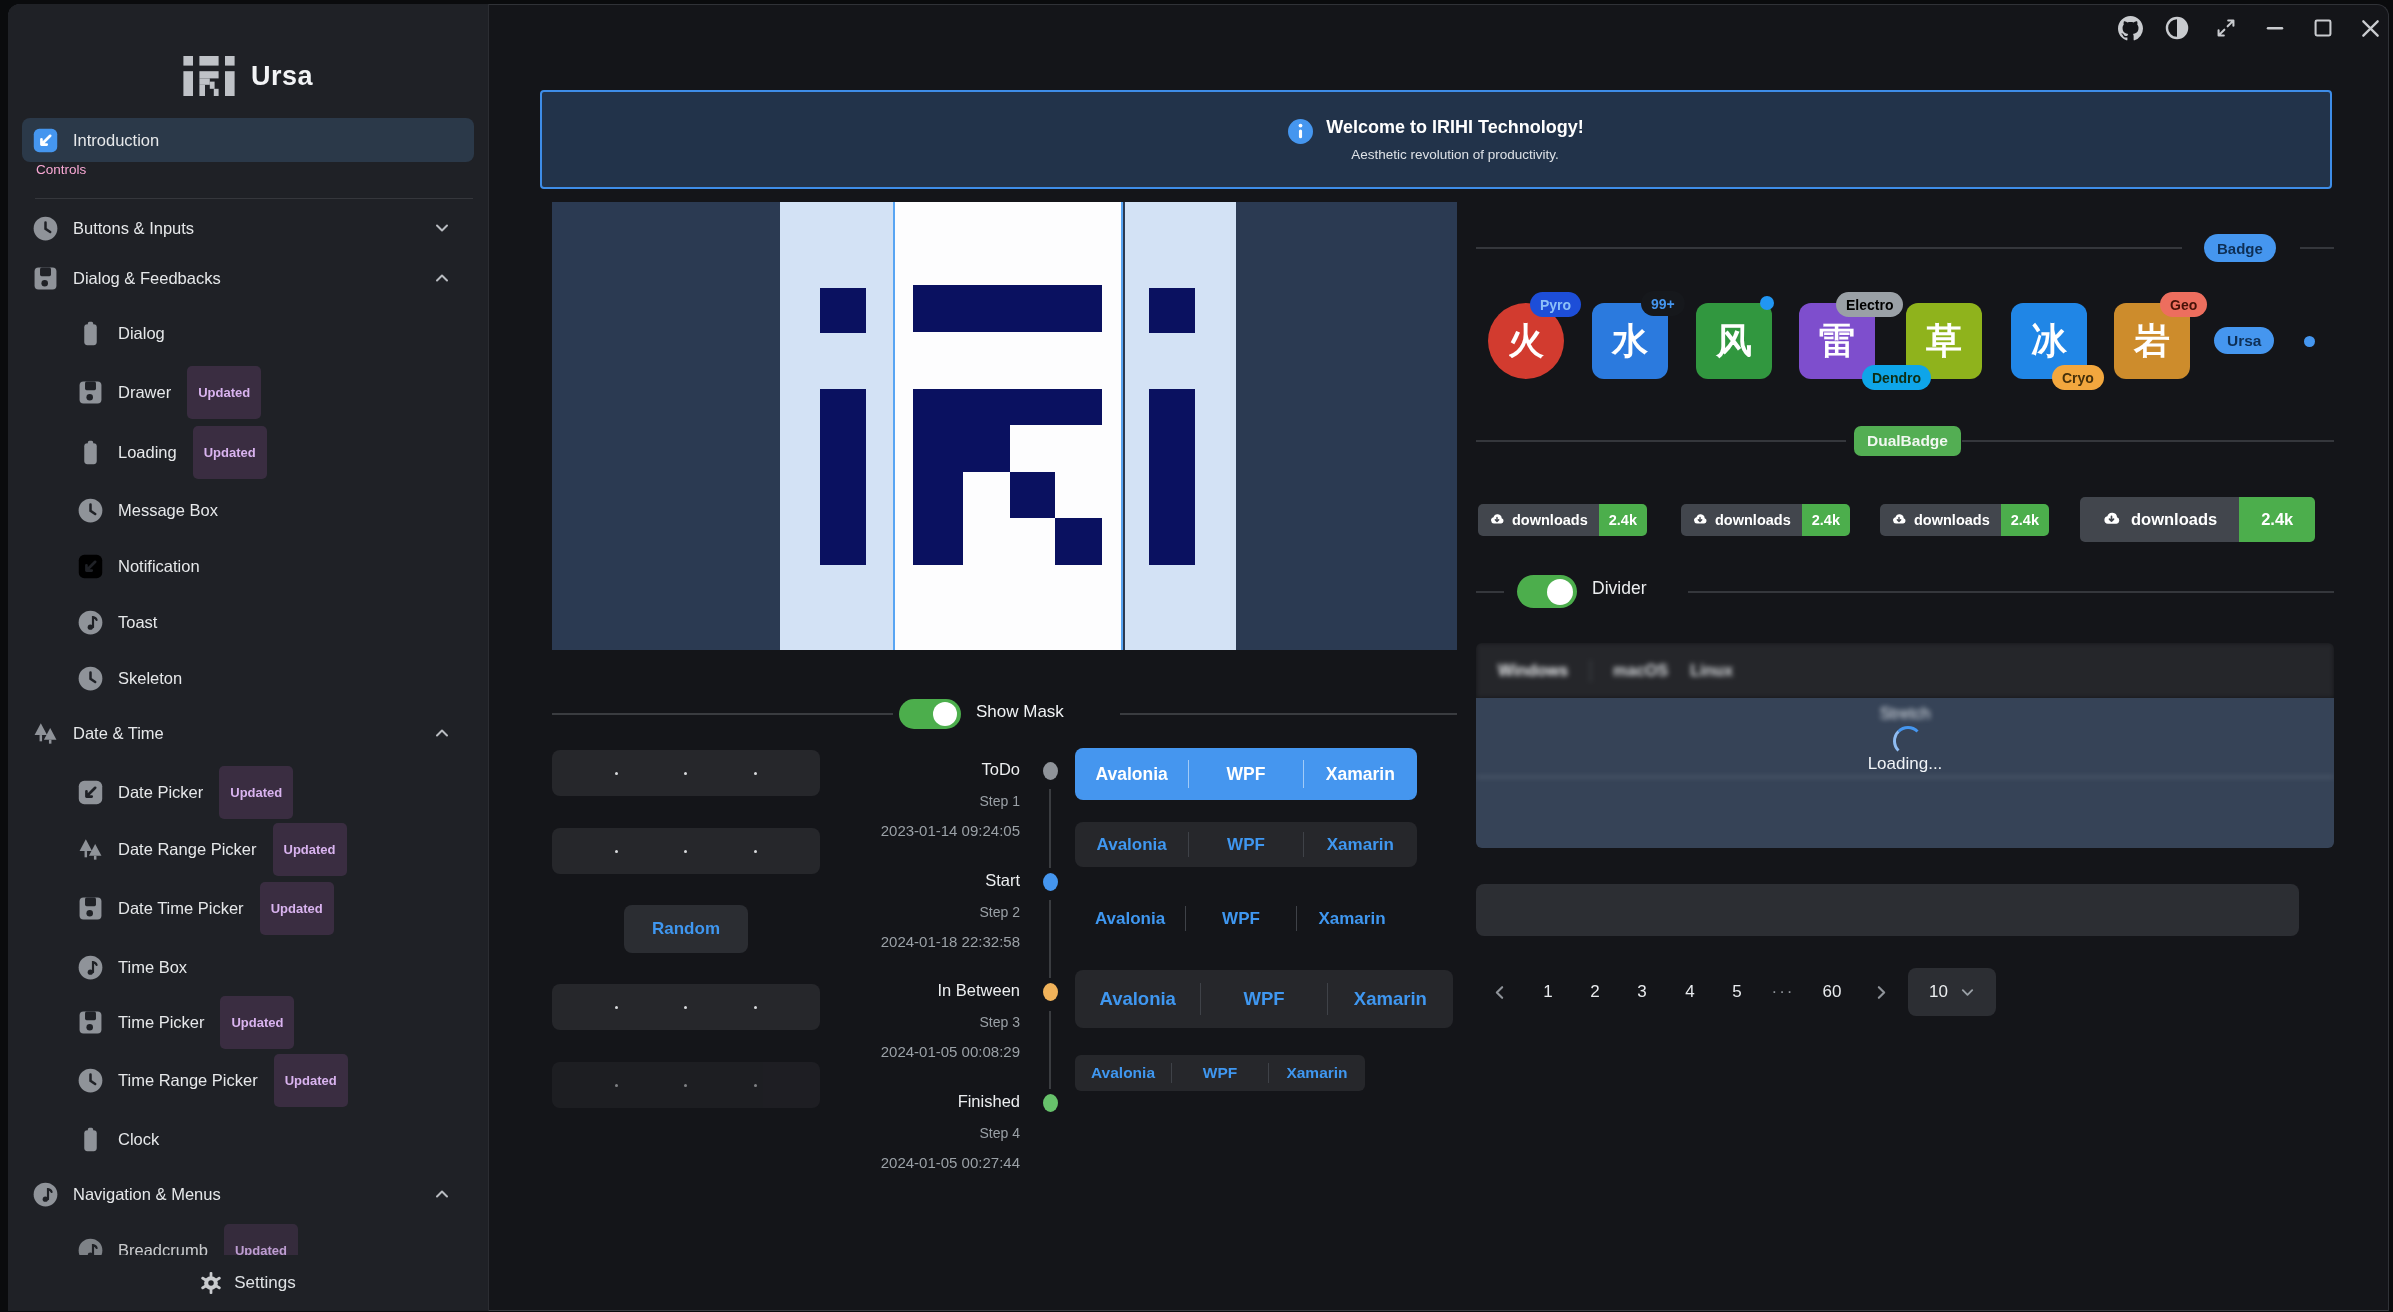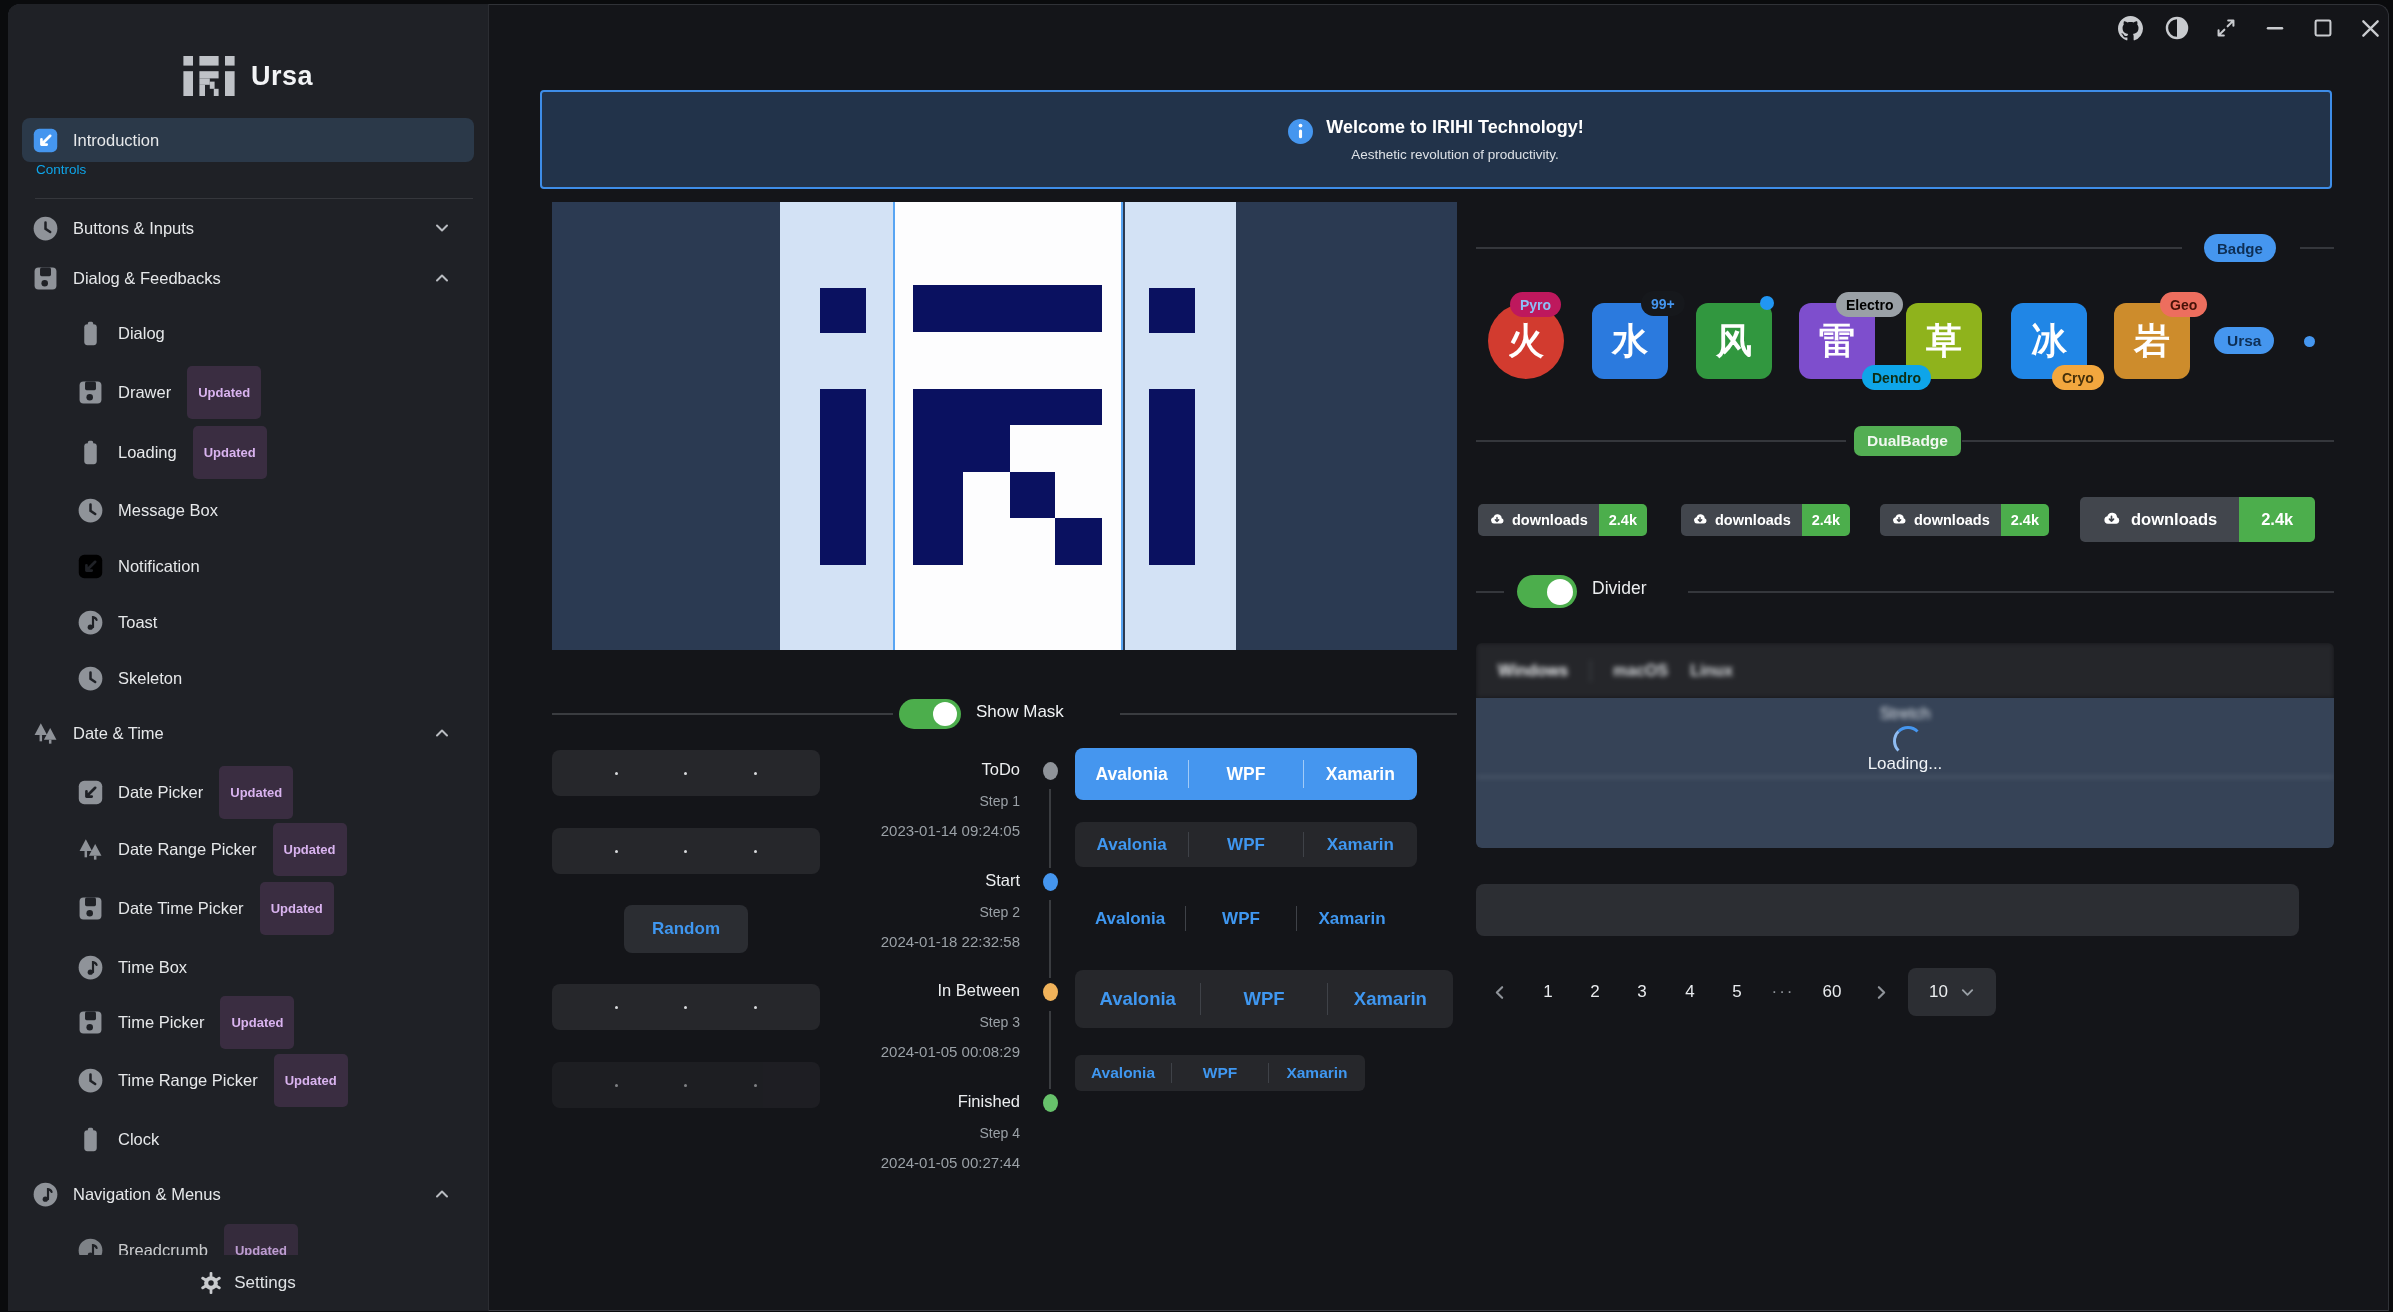--- a/index.html
+++ b/index.html
@@ -13,21 +13,21 @@
   .sidebar{position:absolute;left:8px;top:4px;width:481px;height:1307px;background:#1f2126;
            border-radius:12px 0 0 0;border-right:1px solid #2b2d32;box-sizing:border-box;}
   .brand{position:absolute;left:0;top:52px;width:100%;display:flex;justify-content:center;align-items:center;gap:16px;}
   .brand-title{font-size:27px;font-weight:bold;color:#f2f3f5;letter-spacing:.5px;}
   .nav{position:absolute;left:0;top:0;width:100%;height:1251px;overflow:hidden;}
   .row{position:absolute;left:14px;width:452px;height:44px;display:flex;align-items:center;
        border-radius:8px;font-size:16.5px;color:#e6e8ea;cursor:pointer;}
   .row.selected{background:#2b3949;}
   .row .icn{width:25px;height:25px;flex:0 0 25px;margin-left:11px;margin-right:15px;}
   .row.lvl2 .icn{margin-left:56px;}
-  .sect{position:absolute;left:28px;font-size:13.5px;color:#0ea5e9;}
+  .sect{position:absolute;left:28px;font-size:13.5px;color:#f9a8d4;}
   .sdiv{position:absolute;left:27px;width:438px;height:1px;background:#35373c;}
   .chev{position:absolute;right:24px;width:16px;height:16px;}
   .badge-upd{margin-left:16px;background:#3a2d41;color:#d9b3ef;font-size:13px;font-weight:bold;
              padding:20px 11px;border-radius:5px;line-height:1;}
   .settings{position:absolute;left:0;bottom:0;width:100%;height:56px;display:flex;align-items:center;
             justify-content:center;gap:12px;font-size:17px;color:#dfe2e5;cursor:pointer;background:#1f2126;}
   
   .winctl{position:absolute;top:14px;width:28px;height:28px;display:flex;align-items:center;justify-content:center;
           color:#c9cbcf;cursor:pointer;}
   
@@ -524,21 +524,21 @@
       <span class="sep"></span>
     <span class="seg">Xamarin</span>
   </div>
 
   <div class="hline" style="left:1476px;top:247px;width:706px;background:#35373c;"></div>
   <div class="pill" style="left:2204px;top:234px;height:28px;background:#4596ef;color:#0e2f55;font-size:15px;">Badge</div>
   <div class="hline" style="left:2300px;top:247px;width:34px;background:#35373c;"></div>
 
   <div class="avatar" style="left:1488px;background:#d23b2f;border-radius:50%;">
     <span>火</span>
-    <span class="abadge" style="left:22px;top:-11px;background:#be185d;color:#8cc0f8;">Pyro</span>
+    <span class="abadge" style="left:42px;top:-11px;background:#1d4ed8;color:#8cc0f8;">Pyro</span>
   </div>
   <div class="avatar" style="left:1592px;background:#2b7ade;">
     <span>水</span>
     <span class="abadge" style="left:49px;top:-12px;background:#16181c;color:#4596ef;">99+</span>
   </div>
   <div class="avatar" style="left:1696px;background:#31973f;">
     <span>风</span>
     <span class="abadge" style="left:64px;top:-7px;width:14px;height:14px;padding:0;border-radius:50%;background:#2196f3;"></span>
   </div>
   <div class="avatar" style="left:1799px;background:#7e4ecd;">

